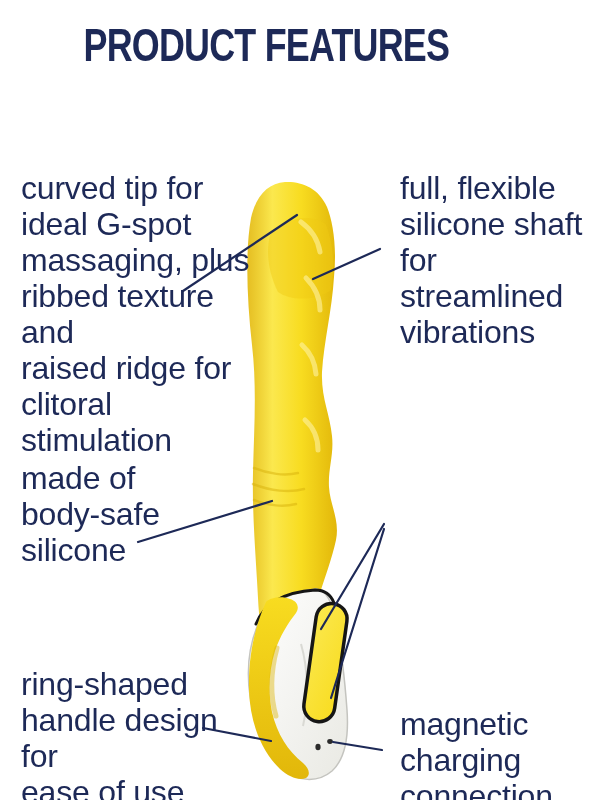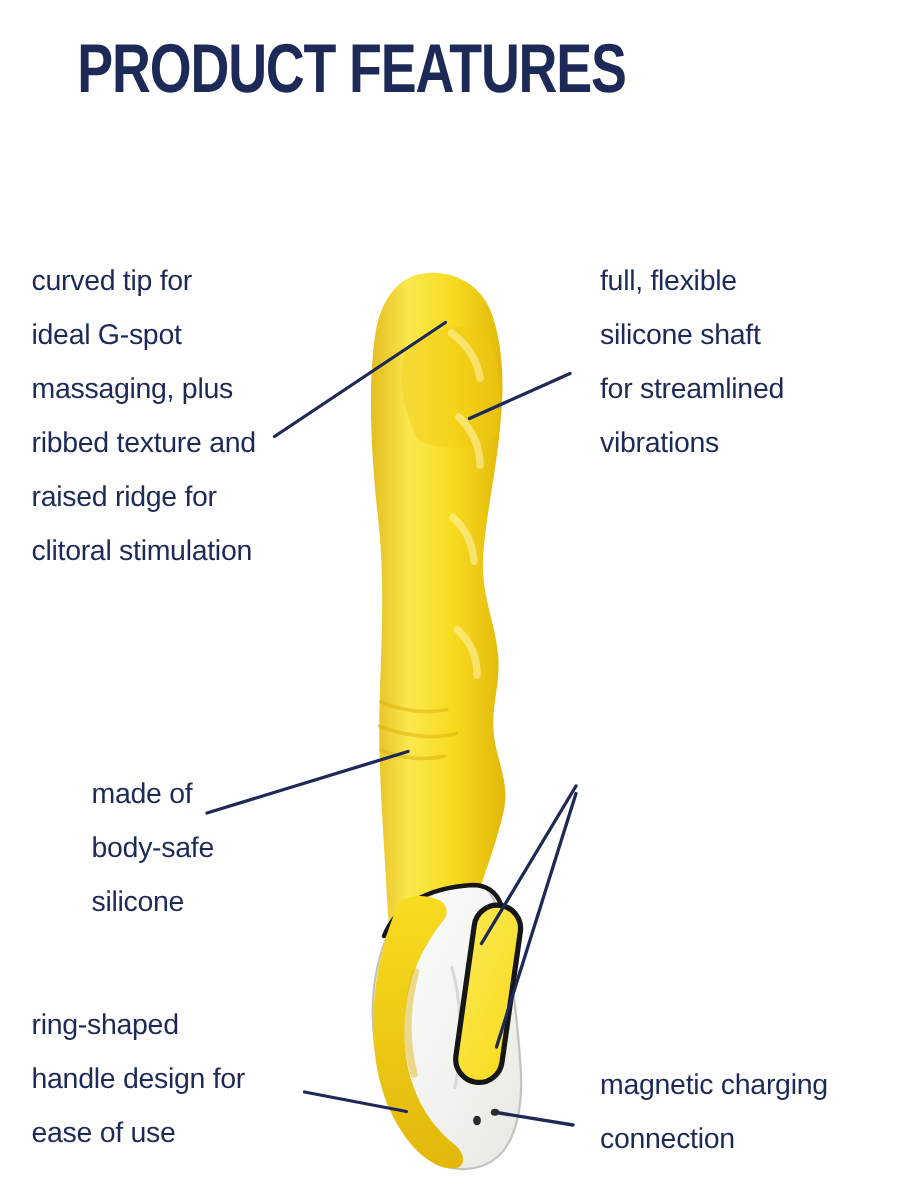--- a/index.html
+++ b/index.html
@@ -3,36 +3,36 @@
 <meta charset="utf-8">
 <style>
   html,body{margin:0;padding:0;}
   body{
     width:600px;height:800px;position:relative;overflow:hidden;
     background:var(--background,#fff);
     font-family:"Liberation Sans",sans-serif;
   }
   .stage{position:absolute;inset:0;width:600px;height:800px;}
   .title{
-    position:absolute;top:18px;left:0;width:532px;
+    position:absolute;top:18px;left:0;width:532px;text-align:center;
     color:var(--heading,#1d2957);
   }
   .title span{
     display:inline-block;font-size:46px;font-weight:bold;letter-spacing:-1px;
     transform:scaleX(0.78);transform-origin:center;white-space:nowrap;
   }
   .callout{
     position:absolute;color:var(--body-text,#1d2957);
-    font-size:19px;line-height:36px;font-weight:500;letter-spacing:-0.2px;
+    font-size:32px;line-height:36px;font-weight:500;letter-spacing:-0.2px;
     white-space:pre-line;
   }
   .co-left{left:21px;width:230px;}
   .co-right{left:400px;width:205px;}
   #co-curved-tip{top:170px;}
-  #co-body-safe{top:512px;margin-left:40px;}
+  #co-body-safe{top:460px;}
   #co-ring-handle{top:666px;}
   #co-flexible-shaft{top:170px;}
   #co-settings{top:443px;}
   #co-charging{top:706px;}
   svg{position:absolute;top:0;left:0;}
 </style>
 </head>
 <body>
 
 <div class="stage">

